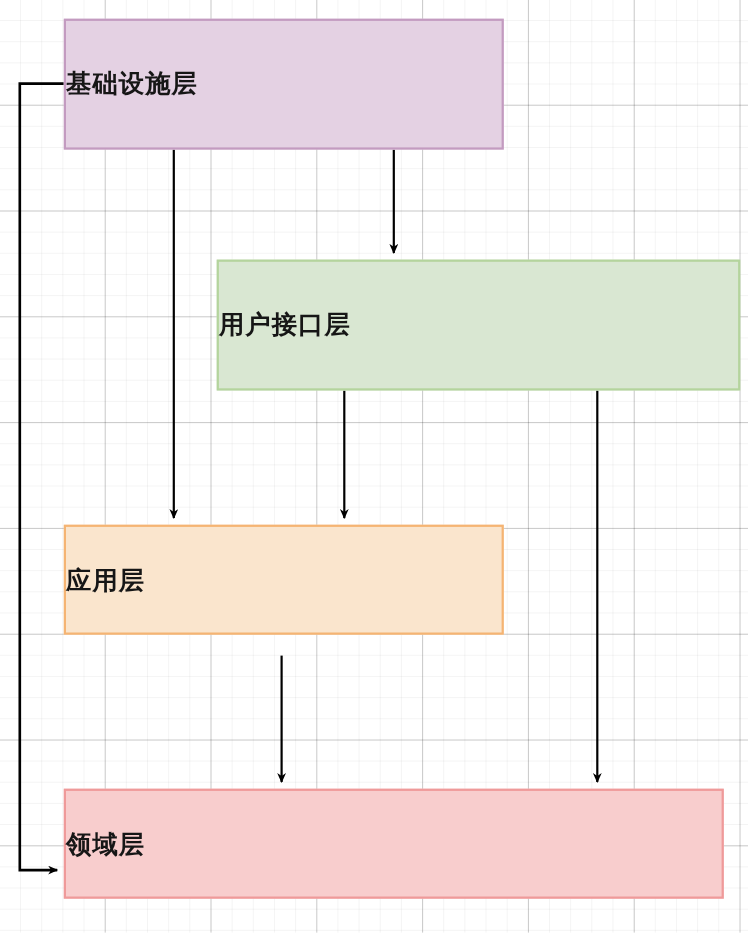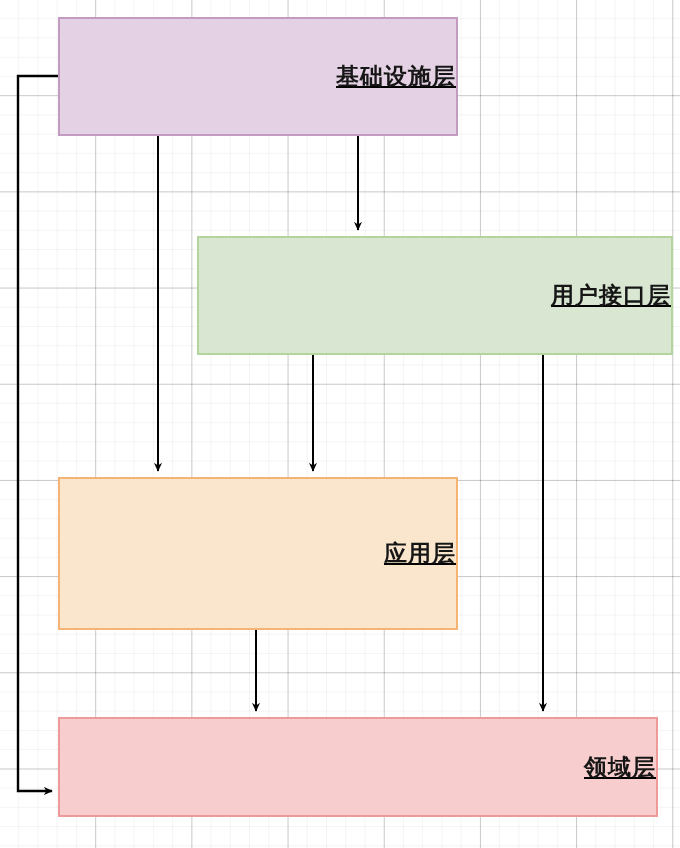--- a/index.html
+++ b/index.html
@@ -36,22 +36,21 @@
     height: 848px;
     pointer-events: none;
   }
   .node {
     position: absolute;
     box-sizing: border-box;
     border-width: 2px;
     border-style: solid;
     display: flex;
     align-items: center;
-    justify-content: flex-end;
-    text-decoration: underline;
+    justify-content: flex-start;
   }
   .node-label {
     font-size: 23px;
     font-weight: bold;
     color: #161616;
     letter-spacing: 1px;
     line-height: 1;
     user-select: none;
   }
 </style>
@@ -81,21 +80,21 @@
   </svg>
 
   <div class="node" style="left: 58px; top: 17px; width: 400px; height: 119px; background: rgb(228, 209, 227); border-color: rgb(195, 155, 192);">
     <span class="node-label" style="color: rgb(22, 22, 22);">基础设施层</span>
   </div>
 
   <div class="node" style="left: 197px; top: 236px; width: 476px; height: 119px; background: rgb(217, 231, 210); border-color: rgb(180, 212, 157);">
     <span class="node-label" style="color: rgb(22, 22, 22);">用户接口层</span>
   </div>
 
-  <div class="node" style="left: 58px; top: 477px; width: 400px; height: 153px; background: rgb(250, 229, 205); border-color: rgb(245, 180, 115);">
+  <div class="node" style="left: 58px; top: 477px; width: 400px; height: 100px; background: rgb(250, 229, 205); border-color: rgb(245, 180, 115);">
     <span class="node-label" style="color: rgb(22, 22, 22);">应用层</span>
   </div>
 
   <div class="node" style="left: 58px; top: 717px; width: 600px; height: 100px; background: rgb(248, 205, 205); border-color: rgb(239, 154, 154);">
     <span class="node-label" style="color: rgb(22, 22, 22);">领域层</span>
   </div>
 
 </div>
 
 </body></html>

